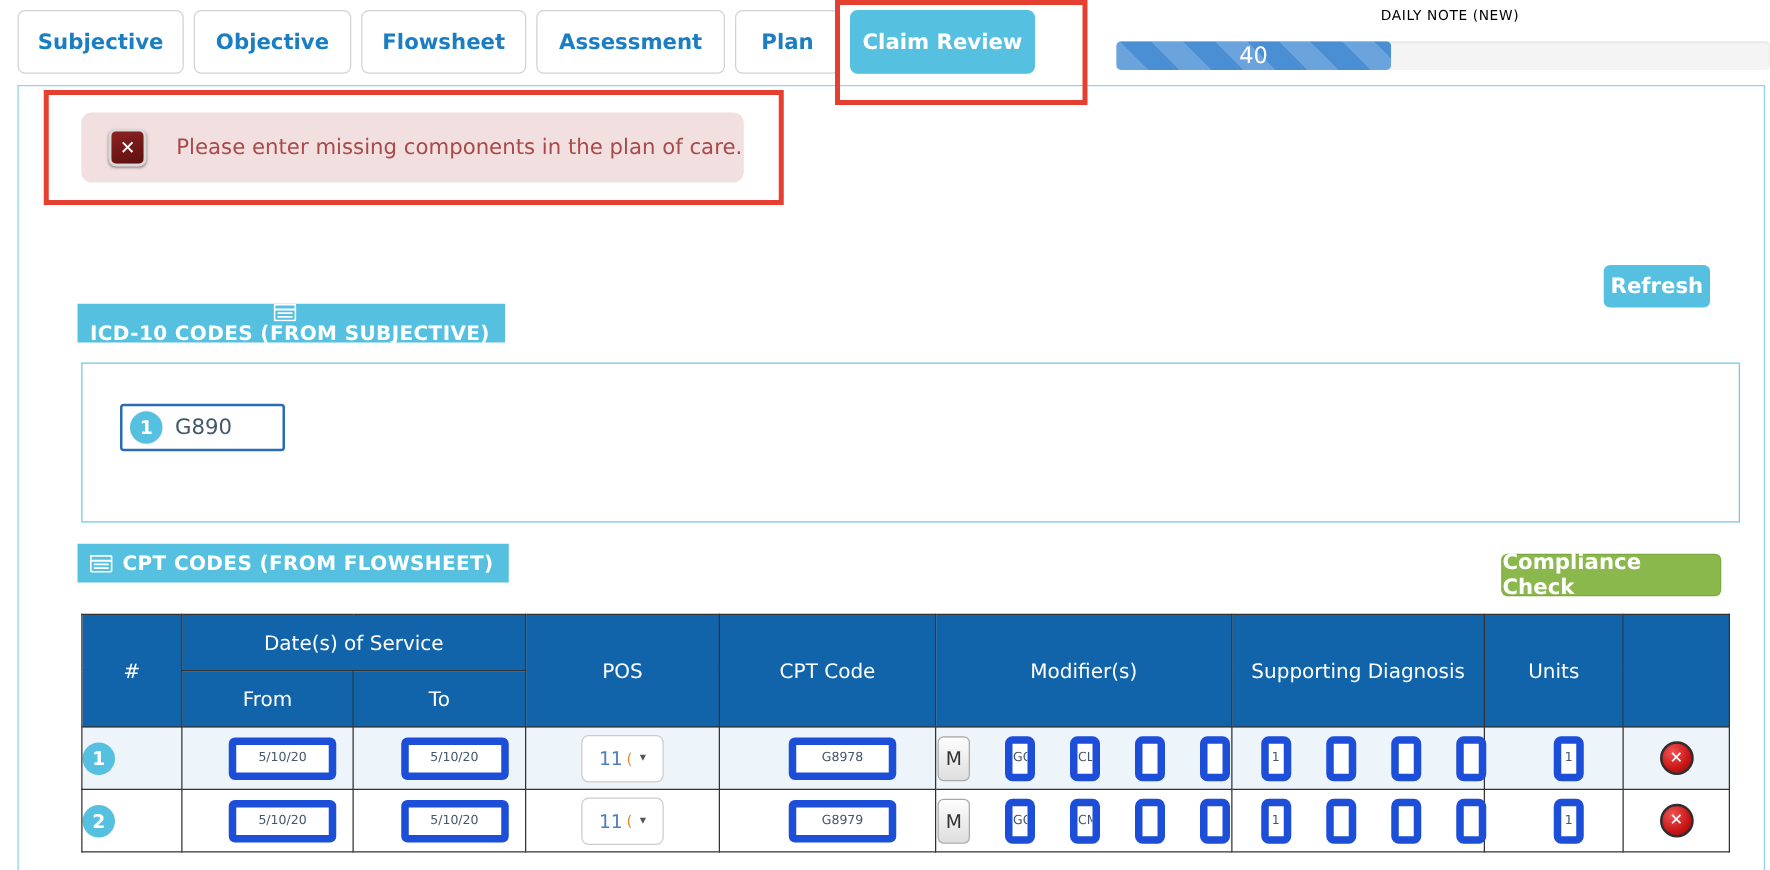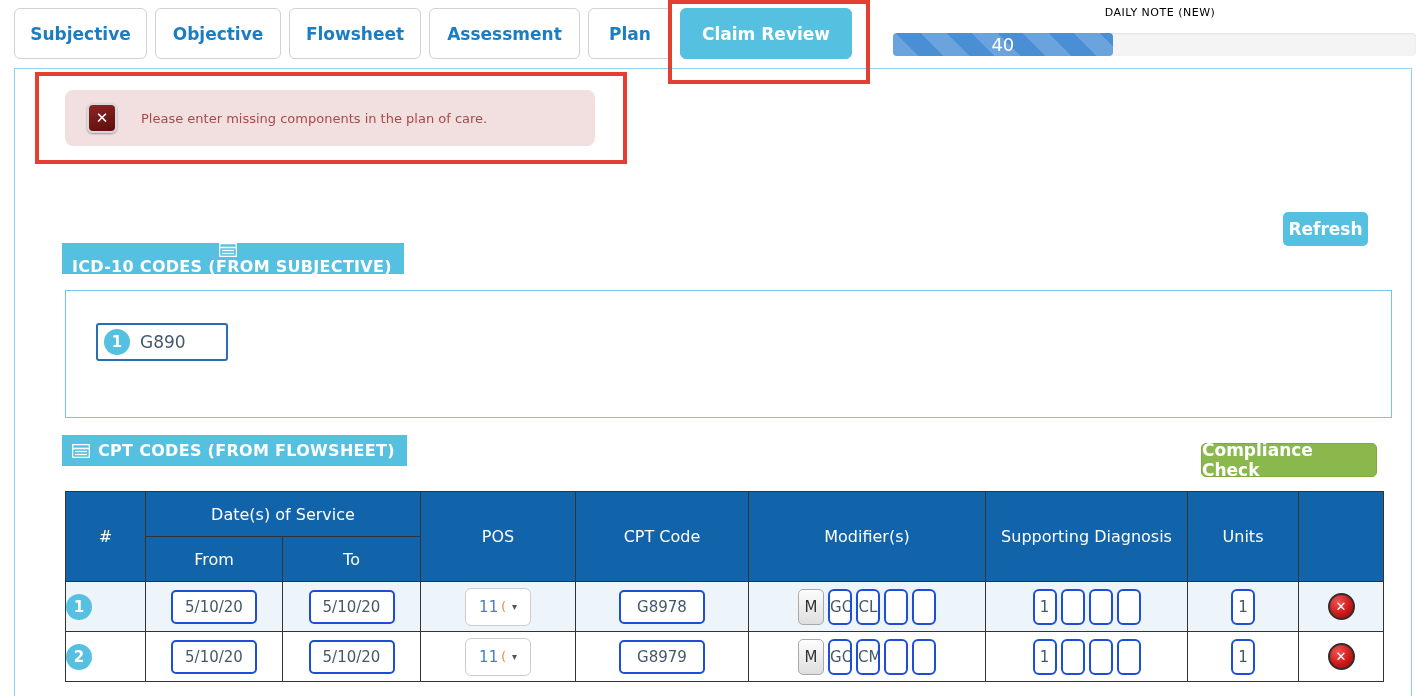--- a/index.html
+++ b/index.html
@@ -6,21 +6,21 @@
   html,body { background:#fff; }
   body { font-family:"DejaVu Sans","Liberation Sans",sans-serif; }
   .page { position:relative; width:1416px; height:696px; background:#fff; overflow:hidden; }
 
   
   .tabbar { position:absolute; left:14px; top:8px; display:flex; gap:8px; z-index:5; }
   .tab { height:51px; display:flex; align-items:center; justify-content:center;
          background:#fff; border:1px solid #d2d2d2; border-radius:6px;
          color:#1b7ec2; font-weight:bold; font-size:17px; cursor:pointer; }
   .tab.w1{width:133px}.tab.w2{width:126px}.tab.w3{width:132px}
-  .tab.w4{width:151px}.tab.w5{width:84px}.tab.w6{width:172px}
+  .tab.w4{width:151px}.tab.w5{width:84px}.tab.w6{width:148px}
   .tab.active { background:#56c0e0; border-color:#56c0e0; color:#fff; }
 
   
   .annot { position:absolute; border:4px solid #e43f30; background:transparent; z-index:20; pointer-events:none; }
   .annot-tab { left:668px; top:0; width:202px; height:84px; }
   .annot-alert { left:35px; top:72px; width:592px; height:92px; }
 
   
   .daily-title { position:absolute; left:1040px; top:6px; width:240px; text-align:center;
                  color:#000000; font-size:11px; letter-spacing:.5px; }
@@ -36,21 +36,21 @@
            border:1px solid #8fd4ea; border-bottom:none; background:#fff; }
 
   
   .alert { position:absolute; left:65px; top:90px; width:530px; height:56px;
            background:#f2dfdf; border-radius:8px; display:flex; align-items:center; padding-left:22px; }
   .alert-icon { width:30px; height:30px; border-radius:6px; flex:0 0 30px;
                 background:linear-gradient(160deg,#8d2424,#5c0e0e);
                 border:2px solid #d9d9d9; box-shadow:0 1px 2px rgba(0,0,0,.35);
                 color:#fff; font-weight:bold; font-size:15px;
                 display:flex; align-items:center; justify-content:center; }
-  .alert-text { margin-left:24px; color:#a84a4a; font-size:13px; }
+  .alert-text { margin-left:24px; color:#a84a4a; font-size:17px; }
 
   
   .btn { position:absolute; border-radius:5px; color:#fff; font-weight:bold; font-size:17px;
          display:flex; align-items:center; justify-content:center; cursor:pointer; }
   .btn-refresh { left:1283px; top:212px; width:85px; height:34px; background:#56c0e0; }
   .btn-compliance { left:1201px; top:443px; width:176px; height:34px;
                     background:#8bb84d; border:1px solid #7da93f; }
 
   
   .sec-header { position:absolute; background:#56c0e0; color:#fff; font-weight:bold; font-size:16px;
@@ -71,22 +71,22 @@
 
   
   table.cpt { position:absolute; left:65px; top:491px; width:1318px; border-collapse:collapse; table-layout:fixed; }
   table.cpt th, table.cpt td { border:1px solid #333; }
   table.cpt th { background:#1164aa; color:#fff; font-weight:normal; font-size:16px; height:45px; }
   table.cpt td { height:50px; text-align:center; vertical-align:middle; }
   tr.r1 td { background:#edf5fb; }
   tr.r2 td { background:#ffffff; }
   .cell-flex { display:flex; align-items:center; justify-content:center; gap:4px; }
 
-  .inp { height:34px; border:2px solid #1d4ed8; border-radius:5px; text-align:center;
-         font-size:15px; color:#44586b; background:#fff; font-family:inherit; }
+  .inp { height:34px; border:6px solid #1d4ed8; border-radius:5px; text-align:center;
+         font-size:10px; color:#44586b; background:#fff; font-family:inherit;margin-left:24px; }
   .inp-date { width:86px; }
   .inp-cpt { width:86px; }
   .inp-sm { width:24px; height:36px; border-radius:6px; }
 
   .pos-select { width:66px; height:38px; border:1px solid #ccc; border-radius:6px; background:#fff;
                 display:inline-flex; align-items:center; justify-content:center; gap:3px; cursor:pointer; }
   .pos-val { color:#4a7fc0; font-size:15px; }
   .pos-extra { color:#e08a2e; font-size:12px; }
   .pos-caret { color:#555; font-size:10px; margin-left:3px; }
 

